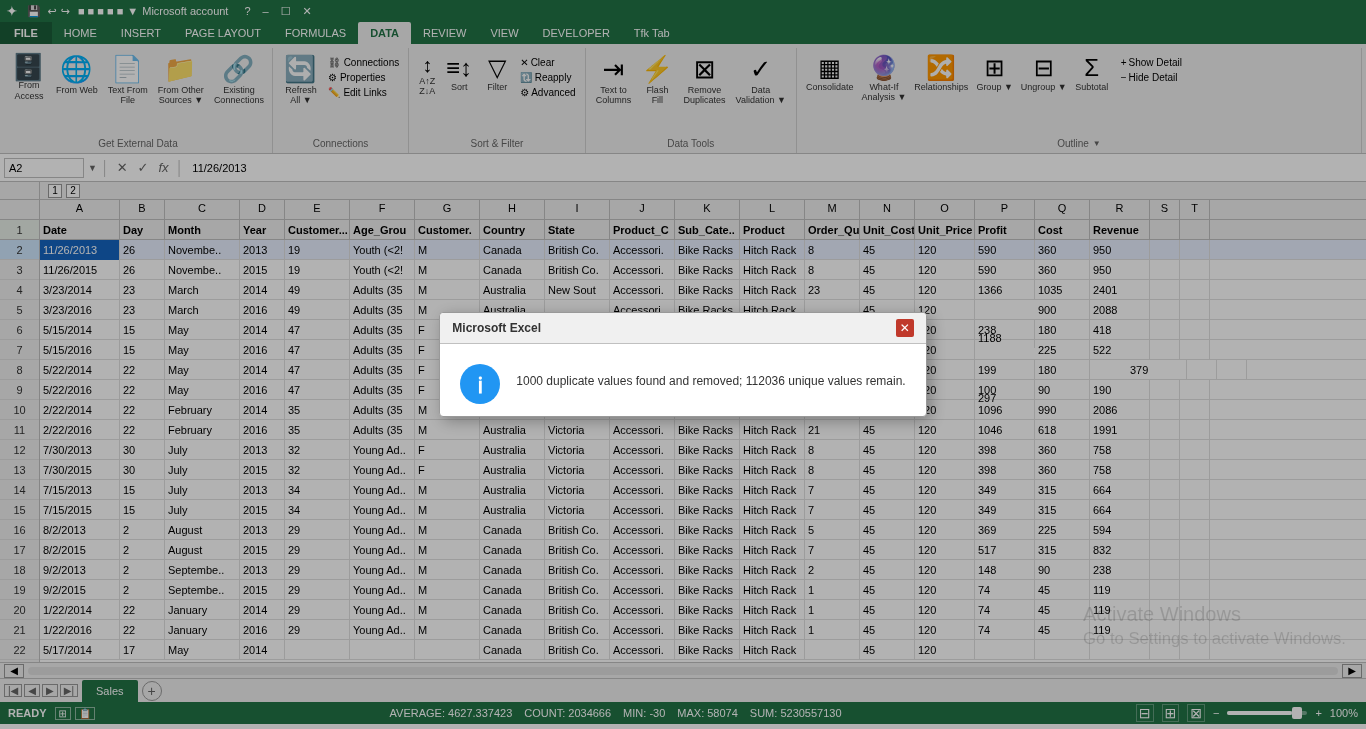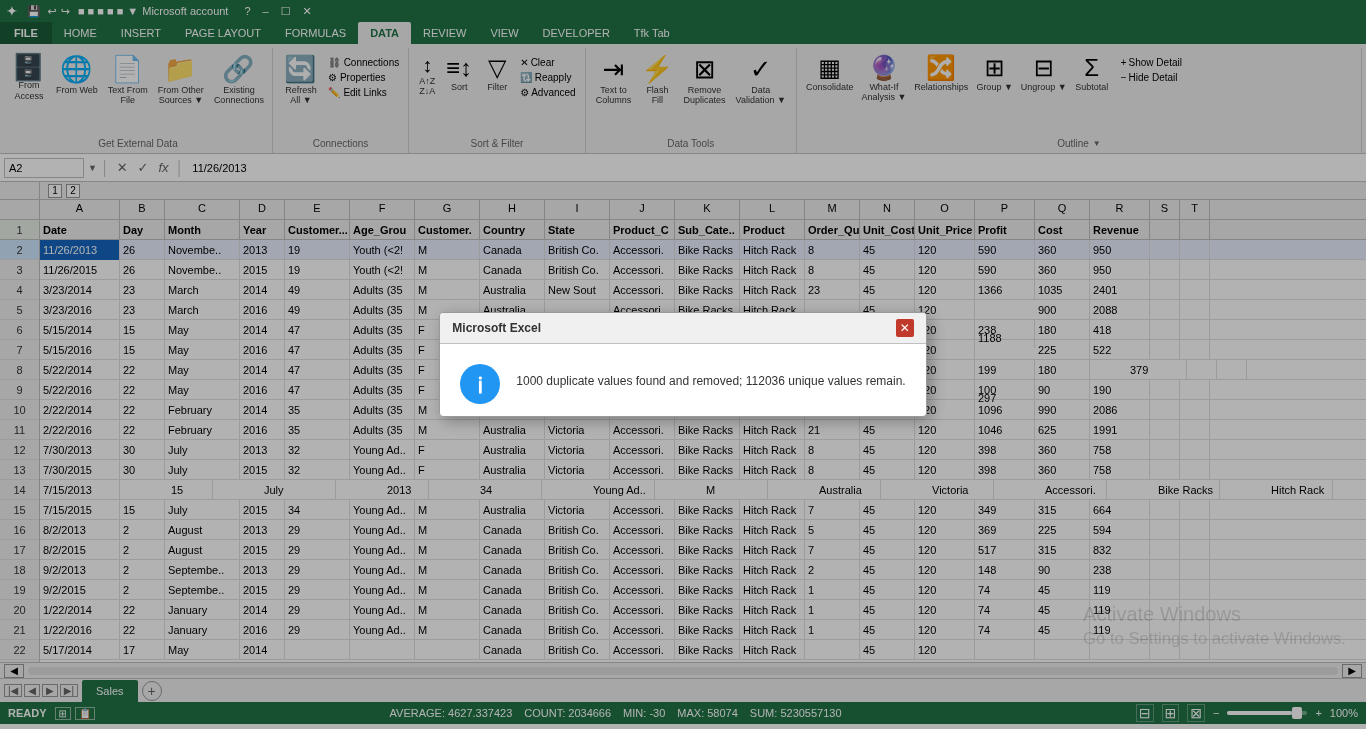--- a/index.html
+++ b/index.html
@@ -581,21 +581,21 @@
           <div style="min-width: 65px; width: 65px; border-right: 1px solid rgb(224, 224, 224); padding: 1px 3px; font-size: 11px; overflow: hidden; white-space: nowrap; height: 20px; display: flex; align-items: center;">M</div>
           <div style="min-width: 65px; width: 65px; border-right: 1px solid rgb(224, 224, 224); padding: 1px 3px; font-size: 11px; overflow: hidden; white-space: nowrap; height: 20px; display: flex; align-items: center;">Australia</div>
           <div style="min-width: 65px; width: 65px; border-right: 1px solid rgb(224, 224, 224); padding: 1px 3px; font-size: 11px; overflow: hidden; white-space: nowrap; height: 20px; display: flex; align-items: center;">Victoria</div>
           <div style="min-width: 65px; width: 65px; border-right: 1px solid rgb(224, 224, 224); padding: 1px 3px; font-size: 11px; overflow: hidden; white-space: nowrap; height: 20px; display: flex; align-items: center;">Accessori.</div>
           <div style="min-width: 65px; width: 65px; border-right: 1px solid rgb(224, 224, 224); padding: 1px 3px; font-size: 11px; overflow: hidden; white-space: nowrap; height: 20px; display: flex; align-items: center;">Bike Racks</div>
           <div style="min-width: 65px; width: 65px; border-right: 1px solid rgb(224, 224, 224); padding: 1px 3px; font-size: 11px; overflow: hidden; white-space: nowrap; height: 20px; display: flex; align-items: center;">Hitch Rack</div>
           <div style="min-width: 55px; width: 55px; border-right: 1px solid rgb(224, 224, 224); padding: 1px 3px; font-size: 11px; overflow: hidden; white-space: nowrap; height: 20px; display: flex; align-items: center;">21</div>
           <div style="min-width: 55px; width: 55px; border-right: 1px solid rgb(224, 224, 224); padding: 1px 3px; font-size: 11px; overflow: hidden; white-space: nowrap; height: 20px; display: flex; align-items: center;">45</div>
           <div style="min-width: 60px; width: 60px; border-right: 1px solid rgb(224, 224, 224); padding: 1px 3px; font-size: 11px; overflow: hidden; white-space: nowrap; height: 20px; display: flex; align-items: center;">120</div>
           <div style="min-width: 60px; width: 60px; border-right: 1px solid rgb(224, 224, 224); padding: 1px 3px; font-size: 11px; overflow: hidden; white-space: nowrap; height: 20px; display: flex; align-items: center;">1046</div>
-          <div style="min-width: 55px; width: 55px; border-right: 1px solid rgb(224, 224, 224); padding: 1px 3px; font-size: 11px; overflow: hidden; white-space: nowrap; height: 20px; display: flex; align-items: center;">625</div>
+          <div style="min-width: 55px; width: 55px; border-right: 1px solid rgb(224, 224, 224); padding: 1px 3px; font-size: 11px; overflow: hidden; white-space: nowrap; height: 20px; display: flex; align-items: center;">618</div>
           <div style="min-width: 60px; width: 60px; border-right: 1px solid rgb(224, 224, 224); padding: 1px 3px; font-size: 11px; overflow: hidden; white-space: nowrap; height: 20px; display: flex; align-items: center;">1991</div>
           <div style="min-width: 30px; width: 30px; border-right: 1px solid rgb(224, 224, 224); padding: 1px 3px; font-size: 11px; overflow: hidden; white-space: nowrap; height: 20px; display: flex; align-items: center;"></div>
           <div style="min-width: 30px; width: 30px; border-right: 1px solid rgb(224, 224, 224); padding: 1px 3px; font-size: 11px; overflow: hidden; white-space: nowrap; height: 20px; display: flex; align-items: center;"></div>
         </div>
         <div style="display: flex; height: 20px; border-bottom: 1px solid rgb(224, 224, 224);">
           <div style="min-width: 80px; width: 80px; border-right: 1px solid rgb(224, 224, 224); padding: 1px 3px; font-size: 11px; overflow: hidden; white-space: nowrap; height: 20px; display: flex; align-items: center;">7/30/2013</div>
           <div style="min-width: 45px; width: 45px; border-right: 1px solid rgb(224, 224, 224); padding: 1px 3px; font-size: 11px; overflow: hidden; white-space: nowrap; height: 20px; display: flex; align-items: center;">30</div>
           <div style="min-width: 75px; width: 75px; border-right: 1px solid rgb(224, 224, 224); padding: 1px 3px; font-size: 11px; overflow: hidden; white-space: nowrap; height: 20px; display: flex; align-items: center;">July</div>
           <div style="min-width: 45px; width: 45px; border-right: 1px solid rgb(224, 224, 224); padding: 1px 3px; font-size: 11px; overflow: hidden; white-space: nowrap; height: 20px; display: flex; align-items: center;">2013</div>
           <div style="min-width: 65px; width: 65px; border-right: 1px solid rgb(224, 224, 224); padding: 1px 3px; font-size: 11px; overflow: hidden; white-space: nowrap; height: 20px; display: flex; align-items: center;">32</div>
@@ -630,21 +630,21 @@
           <div style="min-width: 65px; width: 65px; border-right: 1px solid rgb(224, 224, 224); padding: 1px 3px; font-size: 11px; overflow: hidden; white-space: nowrap; height: 20px; display: flex; align-items: center;">Hitch Rack</div>
           <div style="min-width: 55px; width: 55px; border-right: 1px solid rgb(224, 224, 224); padding: 1px 3px; font-size: 11px; overflow: hidden; white-space: nowrap; height: 20px; display: flex; align-items: center;">8</div>
           <div style="min-width: 55px; width: 55px; border-right: 1px solid rgb(224, 224, 224); padding: 1px 3px; font-size: 11px; overflow: hidden; white-space: nowrap; height: 20px; display: flex; align-items: center;">45</div>
           <div style="min-width: 60px; width: 60px; border-right: 1px solid rgb(224, 224, 224); padding: 1px 3px; font-size: 11px; overflow: hidden; white-space: nowrap; height: 20px; display: flex; align-items: center;">120</div>
           <div style="min-width: 60px; width: 60px; border-right: 1px solid rgb(224, 224, 224); padding: 1px 3px; font-size: 11px; overflow: hidden; white-space: nowrap; height: 20px; display: flex; align-items: center;">398</div>
           <div style="min-width: 55px; width: 55px; border-right: 1px solid rgb(224, 224, 224); padding: 1px 3px; font-size: 11px; overflow: hidden; white-space: nowrap; height: 20px; display: flex; align-items: center;">360</div>
           <div style="min-width: 60px; width: 60px; border-right: 1px solid rgb(224, 224, 224); padding: 1px 3px; font-size: 11px; overflow: hidden; white-space: nowrap; height: 20px; display: flex; align-items: center;">758</div>
           <div style="min-width: 30px; width: 30px; border-right: 1px solid rgb(224, 224, 224); padding: 1px 3px; font-size: 11px; overflow: hidden; white-space: nowrap; height: 20px; display: flex; align-items: center;"></div>
           <div style="min-width: 30px; width: 30px; border-right: 1px solid rgb(224, 224, 224); padding: 1px 3px; font-size: 11px; overflow: hidden; white-space: nowrap; height: 20px; display: flex; align-items: center;"></div>
         </div>
-        <div style="display: flex; height: 20px; border-bottom: 1px solid rgb(224, 224, 224); gap: 48px;">
+        <div style="display: flex; height: 20px; border-bottom: 1px solid rgb(224, 224, 224);">
           <div style="min-width: 80px; width: 80px; border-right: 1px solid rgb(224, 224, 224); padding: 1px 3px; font-size: 11px; overflow: hidden; white-space: nowrap; height: 20px; display: flex; align-items: center;">7/15/2013</div>
           <div style="min-width: 45px; width: 45px; border-right: 1px solid rgb(224, 224, 224); padding: 1px 3px; font-size: 11px; overflow: hidden; white-space: nowrap; height: 20px; display: flex; align-items: center;">15</div>
           <div style="min-width: 75px; width: 75px; border-right: 1px solid rgb(224, 224, 224); padding: 1px 3px; font-size: 11px; overflow: hidden; white-space: nowrap; height: 20px; display: flex; align-items: center;">July</div>
           <div style="min-width: 45px; width: 45px; border-right: 1px solid rgb(224, 224, 224); padding: 1px 3px; font-size: 11px; overflow: hidden; white-space: nowrap; height: 20px; display: flex; align-items: center;">2013</div>
           <div style="min-width: 65px; width: 65px; border-right: 1px solid rgb(224, 224, 224); padding: 1px 3px; font-size: 11px; overflow: hidden; white-space: nowrap; height: 20px; display: flex; align-items: center;">34</div>
           <div style="min-width: 65px; width: 65px; border-right: 1px solid rgb(224, 224, 224); padding: 1px 3px; font-size: 11px; overflow: hidden; white-space: nowrap; height: 20px; display: flex; align-items: center;">Young Ad..</div>
           <div style="min-width: 65px; width: 65px; border-right: 1px solid rgb(224, 224, 224); padding: 1px 3px; font-size: 11px; overflow: hidden; white-space: nowrap; height: 20px; display: flex; align-items: center;">M</div>
           <div style="min-width: 65px; width: 65px; border-right: 1px solid rgb(224, 224, 224); padding: 1px 3px; font-size: 11px; overflow: hidden; white-space: nowrap; height: 20px; display: flex; align-items: center;">Australia</div>
           <div style="min-width: 65px; width: 65px; border-right: 1px solid rgb(224, 224, 224); padding: 1px 3px; font-size: 11px; overflow: hidden; white-space: nowrap; height: 20px; display: flex; align-items: center;">Victoria</div>
           <div style="min-width: 65px; width: 65px; border-right: 1px solid rgb(224, 224, 224); padding: 1px 3px; font-size: 11px; overflow: hidden; white-space: nowrap; height: 20px; display: flex; align-items: center;">Accessori.</div>

